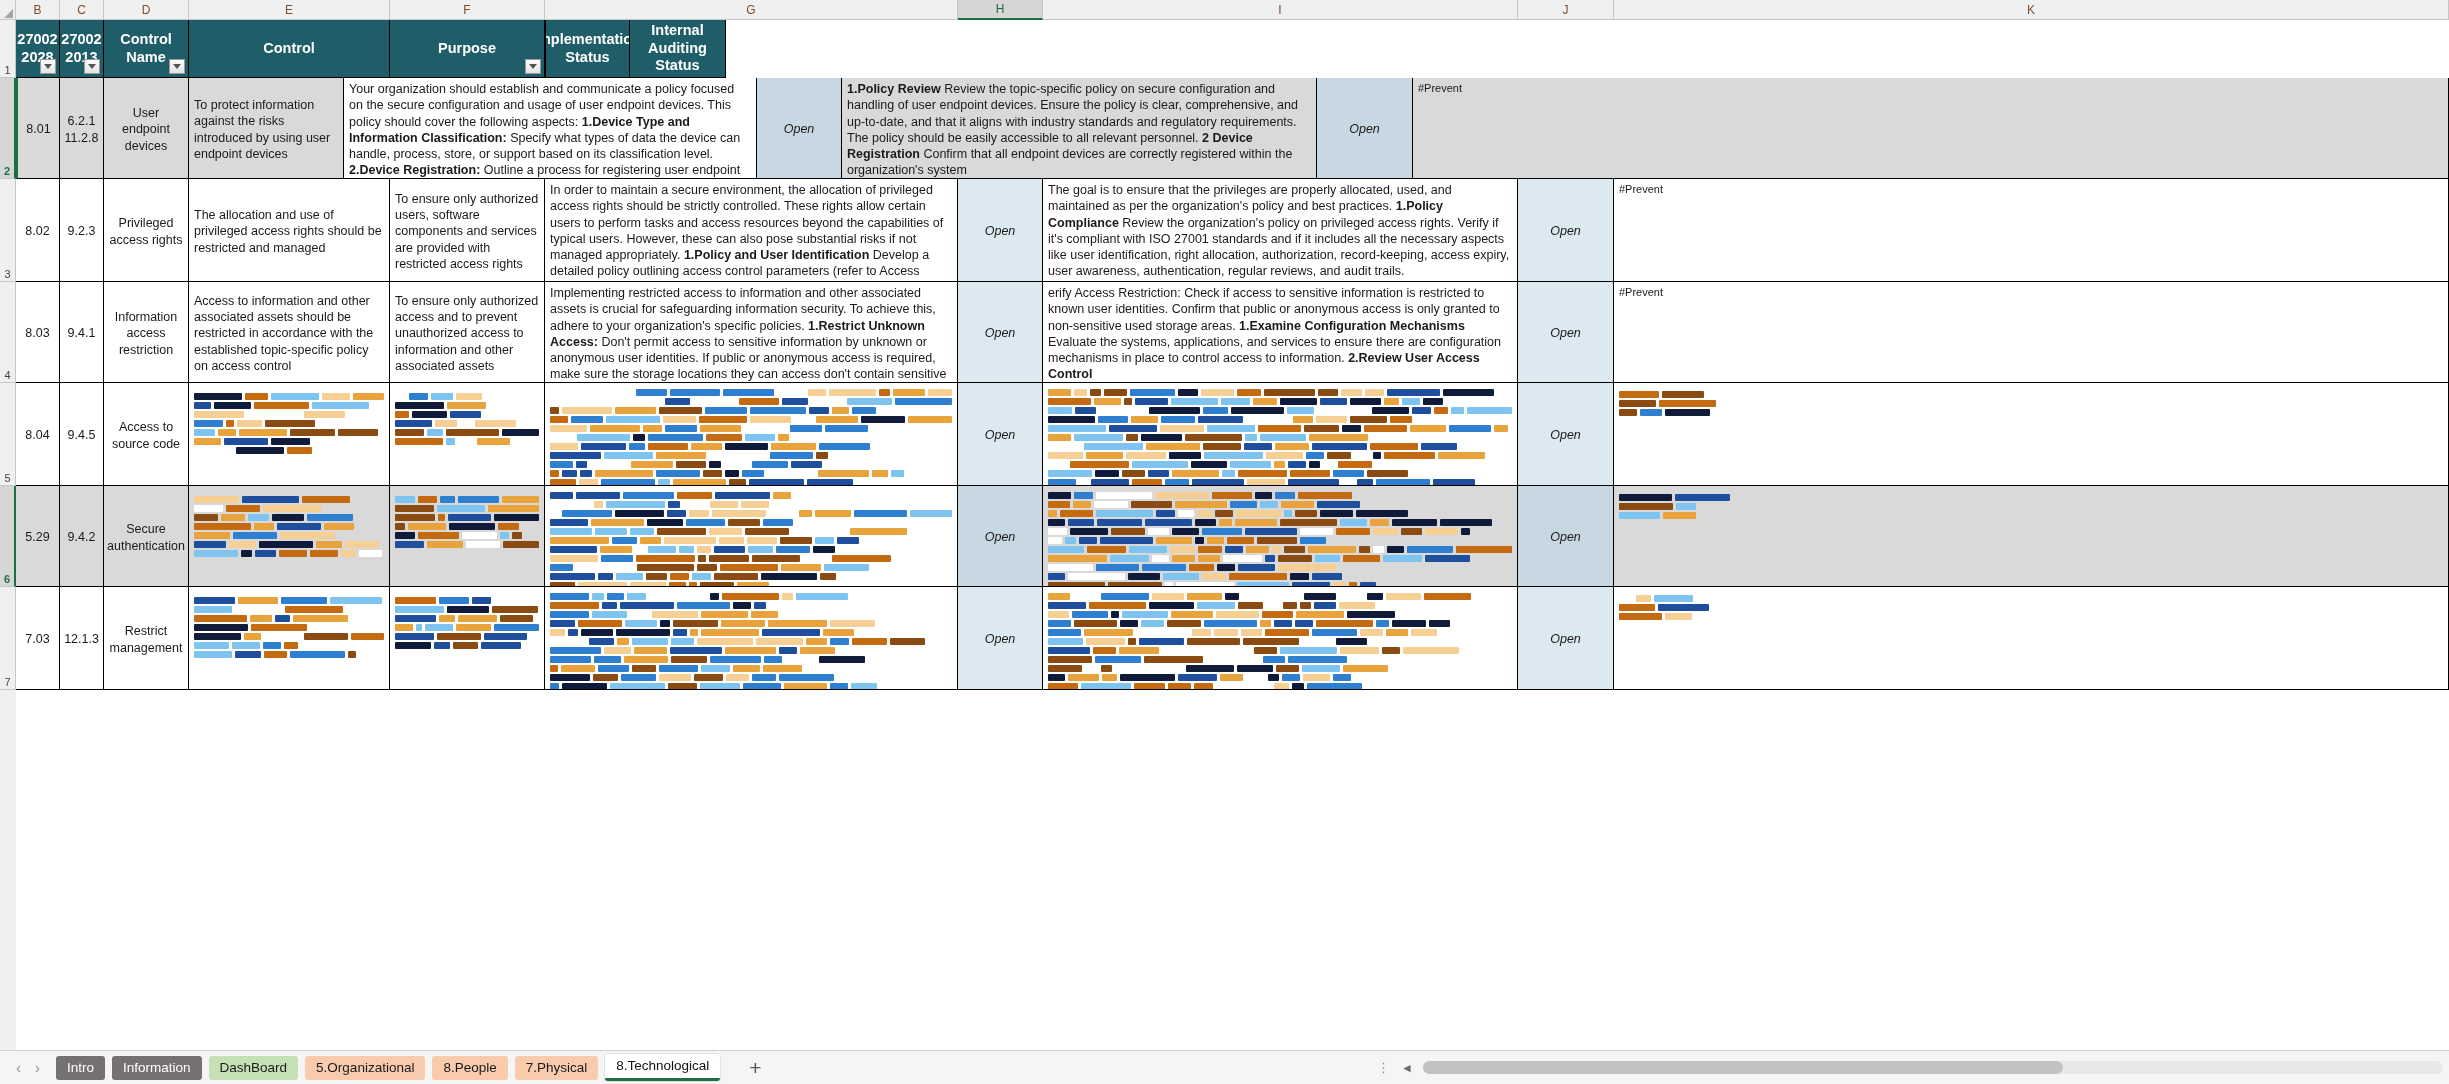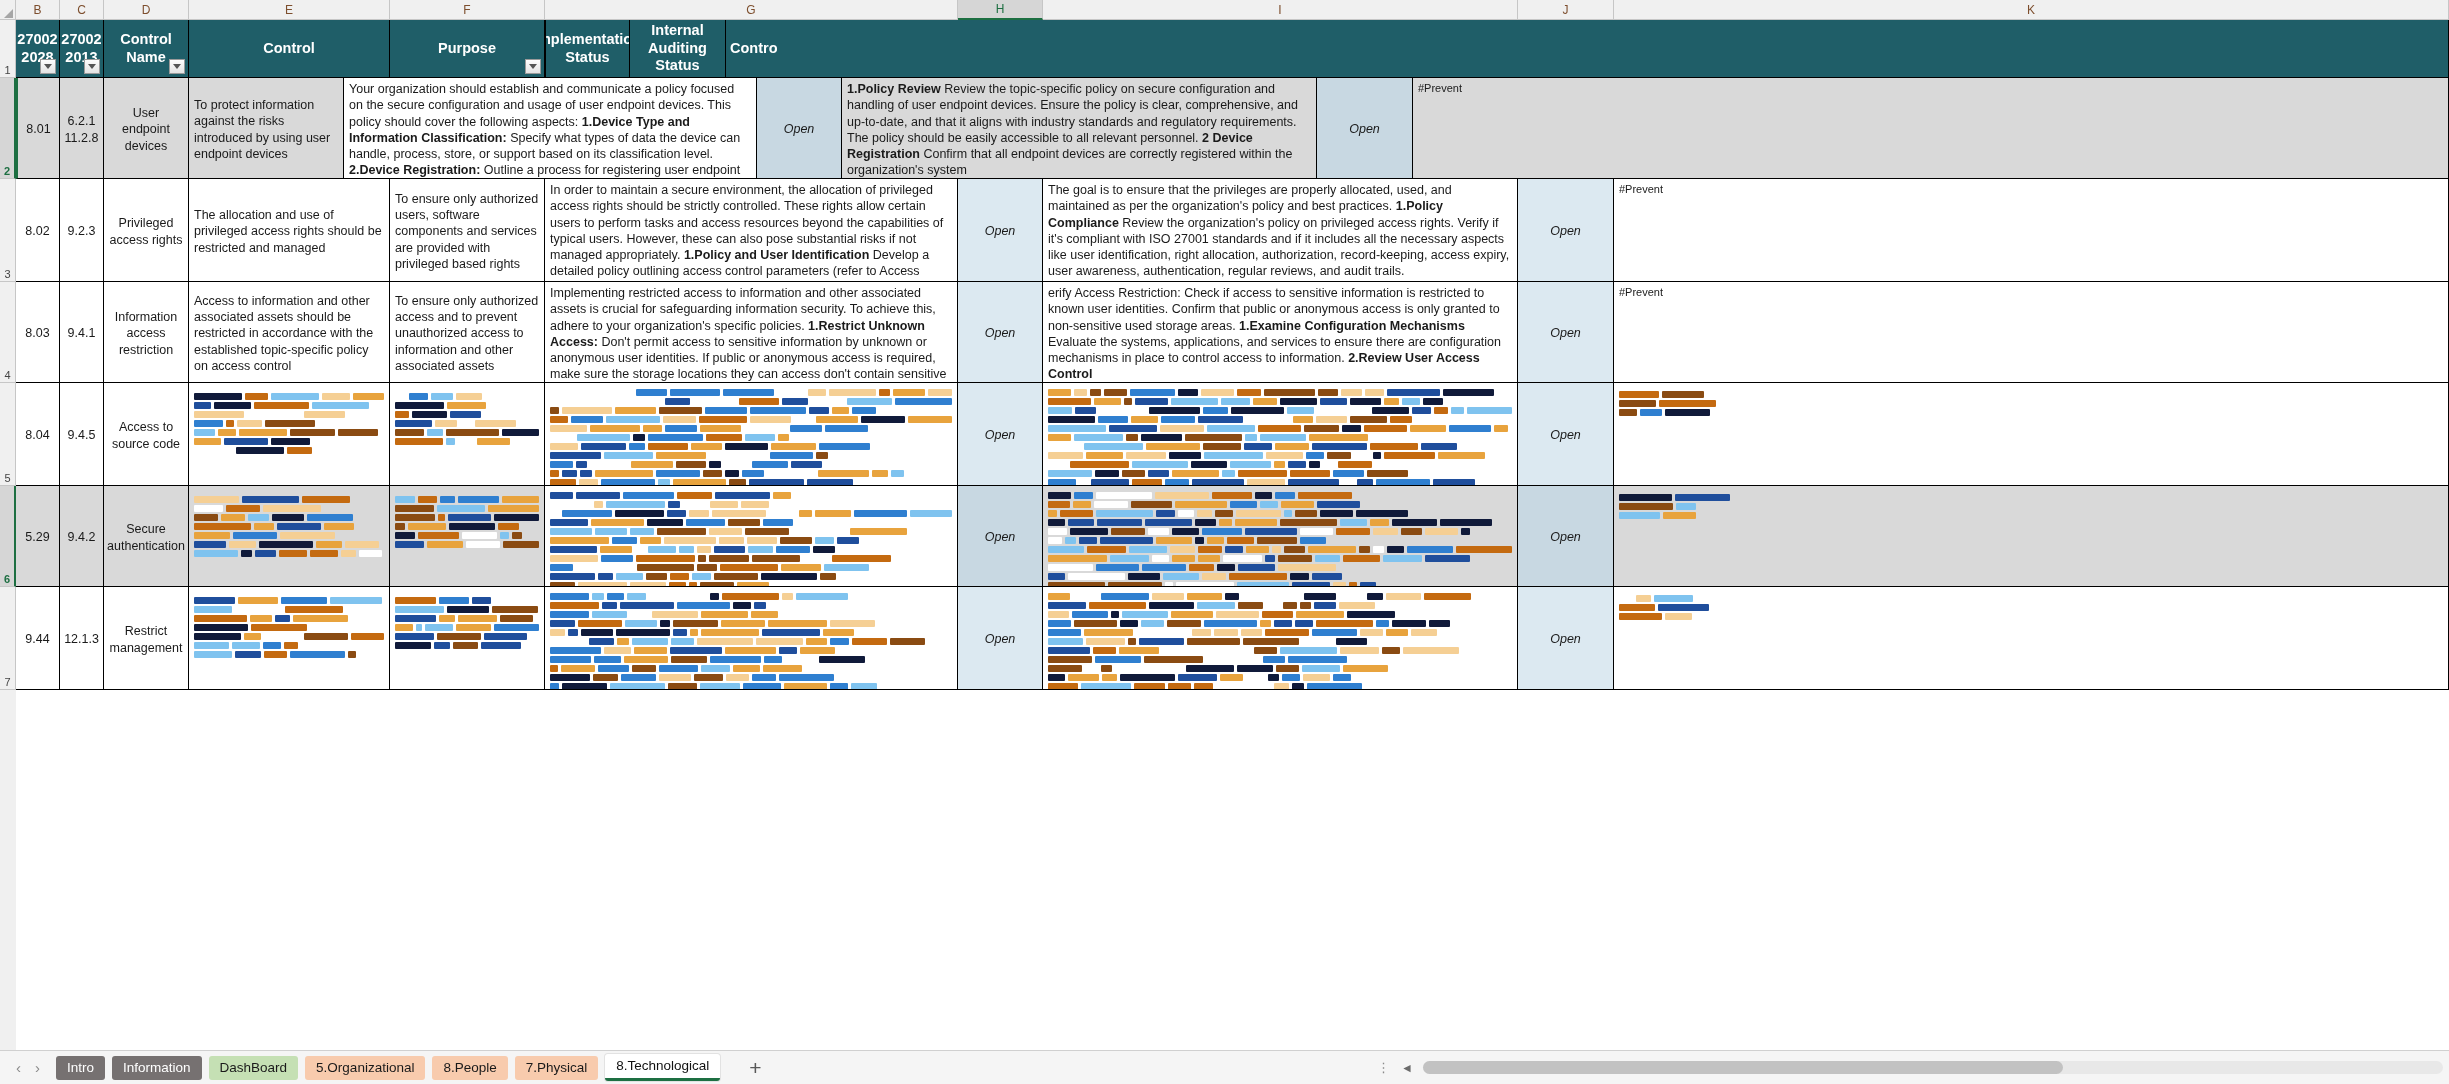--- a/index.html
+++ b/index.html
@@ -195,23 +195,20 @@
             </span>
         </div>
         <div class="cell sel-col" style="width:85px;flex-direction:column">
           <span>Implementation</span>
           <span>Status</span>
         </div>
         <div class="cell" style="width:96px;flex-direction:column">
           <span>Internal Auditing</span>
           <span>Status</span>
         </div>
-        <div class="cell" style="flex:1 1 auto;justify-content:flex-start">
-          <span>Contro</span>
-        </div>
       </div>
 
       <div id="rows-host">
           <div class="row selrow" style="height: 101px;">
             <div class="cell c-center activeleft" style="width: 44px; flex: 0 0 44px;">8.01</div>
             <div class="cell c-center" style="width: 44px; flex: 0 0 44px; flex-direction: column;">
               <span>6.2.1</span>
               <span>11.2.8</span>
             </div>
             <div class="cell c-center" style="width: 85px; flex: 0 0 85px; text-align: center;">User endpoint devices</div>
@@ -228,21 +225,21 @@
             <div class="cell jcol" style="width: 96px; flex: 0 0 96px;">Open</div>
             <div class="cell c-top kcol" style="flex: 1 1 auto;">#Prevent</div>
           </div>
           <div class="row" style="height: 103px;">
             <div class="cell c-center" style="width: 44px; flex: 0 0 44px;">8.02</div>
             <div class="cell c-center" style="width: 44px; flex: 0 0 44px; flex-direction: column;">
               <span>9.2.3</span>
             </div>
             <div class="cell c-center" style="width: 85px; flex: 0 0 85px; text-align: center;">Privileged access rights</div>
             <div class="cell c-top" style="width: 201px; flex: 0 0 201px; display: flex; align-items: center;">The allocation and use of privileged access rights should be restricted and managed</div>
-            <div class="cell c-top" style="width: 155px; flex: 0 0 155px; display: flex; align-items: center;">To ensure only authorized users, software components and services are provided with privileged based rights</div>
+            <div class="cell c-top" style="width: 155px; flex: 0 0 155px; display: flex; align-items: center;">To ensure only authorized users, software components and services are provided with restricted access rights</div>
             <div class="cell c-top gcol" style="width: 413px; flex: 0 0 413px;"><span>In order to maintain a secure environment, the allocation of privileged access rights should be strictly controlled. These rights allow certain users to perform tasks and access resources beyond the capabilities of typical users. However, these can also pose substantial risks if not managed appropriately.
 </span><b>1.Policy and User Identification
 </b><span>Develop a detailed policy outlining access control parameters (refer to Access Control Policy - 5.15). Identify users requiring privileged access based on their roles and responsibilities. For instance, system administrators usually need higher access rights to perform their duties.</span></div>
             <div class="cell hcol" style="width: 85px; flex: 0 0 85px;">Open</div>
             <div class="cell c-top" style="width: 475px; flex: 0 0 475px;"><span>The goal is to ensure that the privileges are properly allocated, used, and maintained as per the organization's policy and best practices.
 </span><b>1.Policy Compliance
 </b><span>Review the organization's policy on privileged access rights. Verify if it's compliant with ISO 27001 standards and if it includes all the necessary aspects like user identification, right allocation, authorization, record-keeping, access expiry, user awareness, authentication, regular reviews, and audit trails.</span></div>
             <div class="cell jcol" style="width: 96px; flex: 0 0 96px;">Open</div>
             <div class="cell c-top kcol" style="flex: 1 1 auto;">#Prevent</div>
           </div>
@@ -995,21 +992,21 @@
                 <span class="bl" style="width: 54px; background: rgb(138, 75, 18);"></span>
                 <span class="bl" style="width: 20px; background: rgb(127, 195, 239);"></span>
               </div>
               <div class="blur-line">
                 <span class="bl" style="width: 41px; background: rgb(127, 195, 239);"></span>
                 <span class="bl" style="width: 33px; background: rgb(232, 163, 61);"></span>
               </div>
             </div>
           </div>
           <div class="row" style="height: 103px;">
-            <div class="cell c-center" style="width: 44px; flex: 0 0 44px;">9.44</div>
+            <div class="cell c-center" style="width: 44px; flex: 0 0 44px;">7.03</div>
             <div class="cell c-center" style="width: 44px; flex: 0 0 44px; flex-direction: column;">
               <span>12.1.3</span>
             </div>
             <div class="cell c-center" style="width: 85px; flex: 0 0 85px; text-align: center;">Restrict management</div>
             <div class="cell c-top" style="width: 201px; flex: 0 0 201px; padding-top: 8px;">
               <div class="blur-line">
                 <span class="bl" style="width: 41px; background: rgb(31, 78, 156);"></span>
                 <span class="bl" style="width: 40px; background: rgb(232, 163, 61);"></span>
                 <span class="bl" style="width: 46px; background: rgb(47, 127, 208);"></span>
                 <span class="bl" style="width: 52px; background: rgb(127, 195, 239);"></span>

